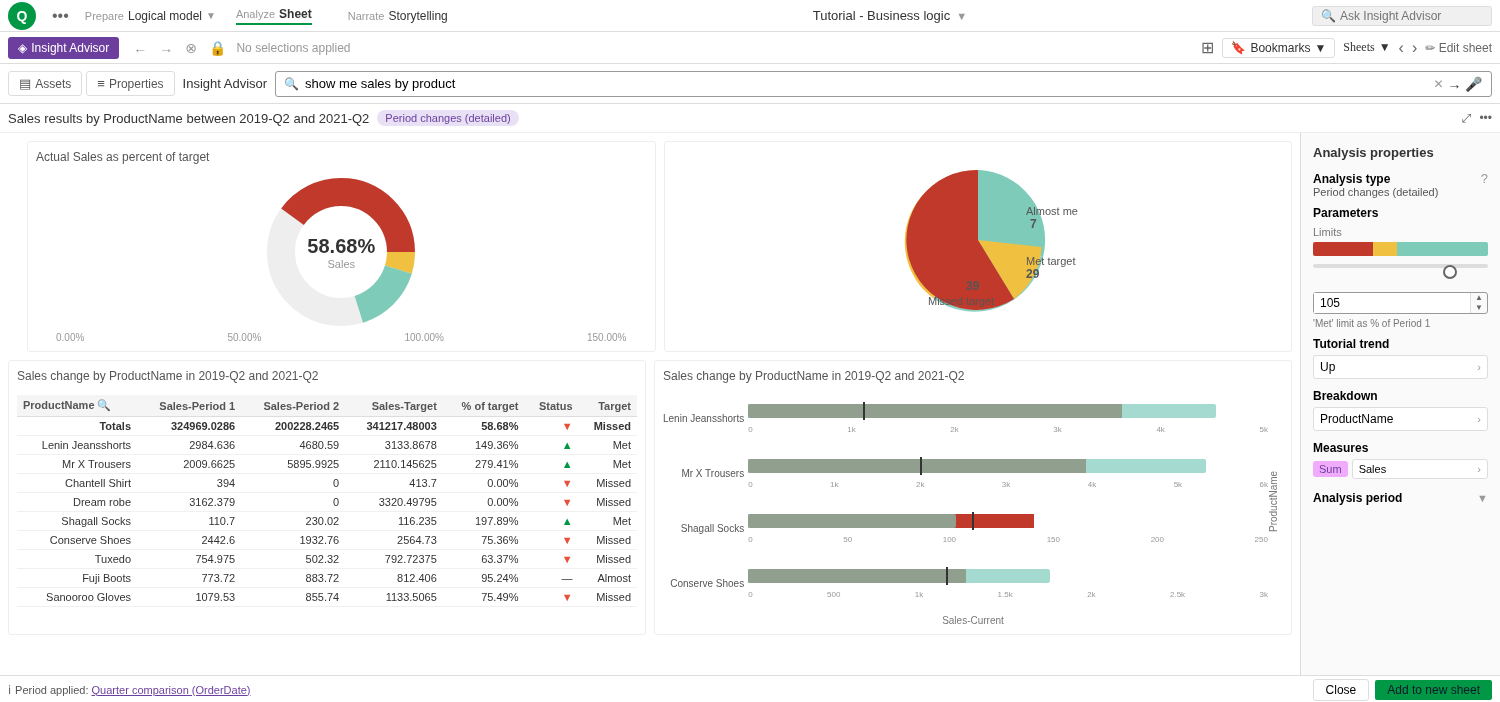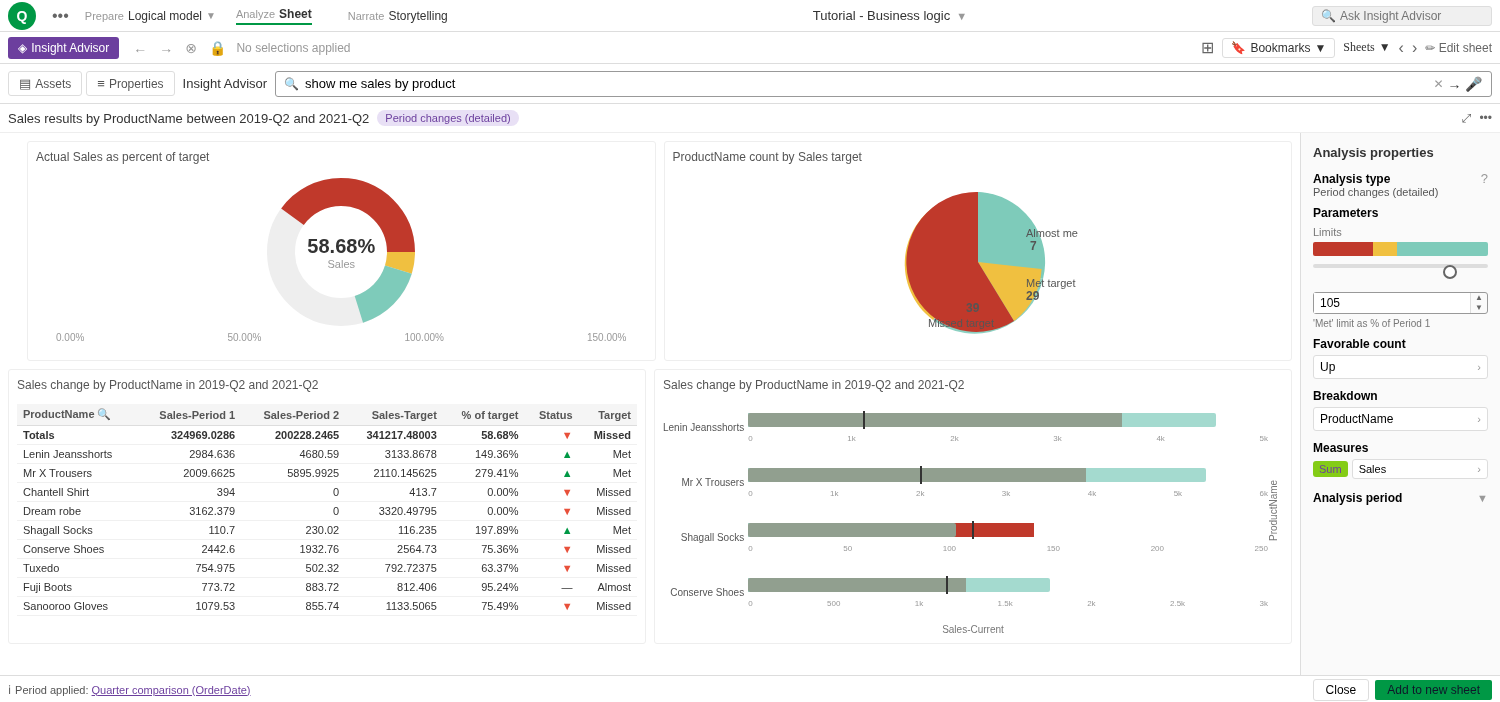--- a/index.html
+++ b/index.html
@@ -55,38 +55,38 @@
     .donut-center { position: absolute; text-align: center; }
     .donut-pct { font-size: 20px; font-weight: bold; color: #333; }
     .donut-label { font-size: 11px; color: #999; }
     .donut-axis-labels { display: flex; justify-content: space-between; padding: 0 20px; font-size: 10px; color: #999; }
 
     
     .data-table { width: 100%; border-collapse: collapse; font-size: 11px; }
     .data-table th { background: #f5f5f5; padding: 4px 6px; text-align: right; color: #555; font-weight: 600; border-bottom: 1px solid #ddd; }
     .data-table th:first-child { text-align: left; }
     .data-table td { padding: 3px 6px; text-align: right; border-bottom: 1px solid #f0f0f0; color: #333; }
-    .data-table td:first-child { text-align: left; }
+    .data-table td:first-child { text-align: right; }
     .data-table tr.totals { font-weight: bold; }
     .status-met { color: #009845; }
     .status-missed { color: #e8503a; }
     .status-almost { color: #f5a623; }
     .arrow-up { color: #009845; }
     .arrow-down { color: #e8503a; }
 
     
     .panel-title { font-size: 13px; font-weight: 600; color: #333; margin-bottom: 11px; }
     .limit-input-wrap { display: flex; align-items: center; border: 1px solid #999; border-radius: 3px; margin-bottom: 4px; }
     .limit-input { border: none; outline: none; font-size: 12px; padding: 3px 6px; width: 100%; }
     .limit-spinners { display: flex; flex-direction: column; border-left: 1px solid #ddd; }
     .limit-spin-btn { font-size: 8px; padding: 1px 4px; cursor: pointer; color: #666; line-height: 1; }
     .panel-hint { font-size: 10px; color: #777; margin-bottom: 8px; }
     .panel-select { width: 100%; border: 1px solid #ddd; border-radius: 3px; padding: 4px 6px; font-size: 12px; background: #fff; display: flex; justify-content: space-between; align-items: center; cursor: pointer; }
     .panel-measures { display: flex; gap: 4px; align-items: center; }
-    .measure-tag { background: #84cc16; color: #6c3f9e; border-radius: 3px; padding: 2px 6px; font-size: 11px; }
+    .measure-tag { background: #f0abfc; color: #6c3f9e; border-radius: 3px; padding: 2px 6px; font-size: 11px; }
     .measure-select { flex: 1; border: 1px solid #ddd; border-radius: 3px; padding: 3px 6px; font-size: 11px; background: #fff; display: flex; justify-content: space-between; cursor: pointer; }
     .help-icon { color: #999; cursor: pointer; font-size: 13px; }
     .panel-analysis-period { display: flex; justify-content: space-between; align-items: center; margin-top: 12px; }
     .chevron-right { color: #999; font-size: 11px; }
     .chevron-down { color: #999; font-size: 11px; }
 
     
     .bottom-bar { display: flex; align-items: center; height: 28px; background: #fff; border-top: 1px solid #ddd; padding: 0 8px; }
     .period-applied { font-size: 11px; color: #555; flex: 1; }
     .period-link { color: #6c3f9e; text-decoration: underline; cursor: pointer; }
@@ -212,21 +212,20 @@
         </div>
         <div class="donut-axis-labels">
           <span>0.00%</span>
           <span>50.00%</span>
           <span>100.00%</span>
           <span>150.00%</span>
         </div>
       </div>
 
       <div class="chart-section">
-        <div class="chart-title">ProductName count by Sales target</div>
         <div style="display:flex;justify-content:center;align-items:center;position:relative;height:180px;">
           <svg width="200" height="180" viewBox="0 0 200 180">
 
             <path d="M100,90 L100,20 A70,70 0 0,1 165,107 Z" fill="#7ecbba"></path>
 
             <path d="M100,90 L165,107 A70,70 0 0,1 55,148 Z" fill="#7ecbba" opacity="0.9"></path>
 
             <path d="M100,90 L55,148 A70,70 0 0,1 68,28 Z" fill="#f0c040"></path>
 
             <path d="M100,90 L68,28 A70,70 0 0,1 100,20 Z" fill="#c0392b" opacity="0.3"></path>
@@ -471,21 +470,21 @@
 
     <div class="limit-input-wrap">
       <input type="text" class="limit-input" value="105" style="">
       <div class="limit-spinners">
         <span class="limit-spin-btn">▲</span>
         <span class="limit-spin-btn">▼</span>
       </div>
     </div>
     <div class="panel-hint">'Met' limit as % of Period 1</div>
 
-    <div style="font-size:12px;font-weight:600;margin-bottom:4px;">Favorable count</div>
+    <div style="font-size:12px;font-weight:600;margin-bottom:4px;">Tutorial trend</div>
     <div class="panel-select">
       <span>Up</span>
       <span class="chevron-right">›</span>
     </div>
 
     <div style="font-size:12px;font-weight:600;margin:10px 0 4px;">Breakdown</div>
     <div class="panel-select">
       <span>ProductName</span>
       <span class="chevron-right">›</span>
     </div>

